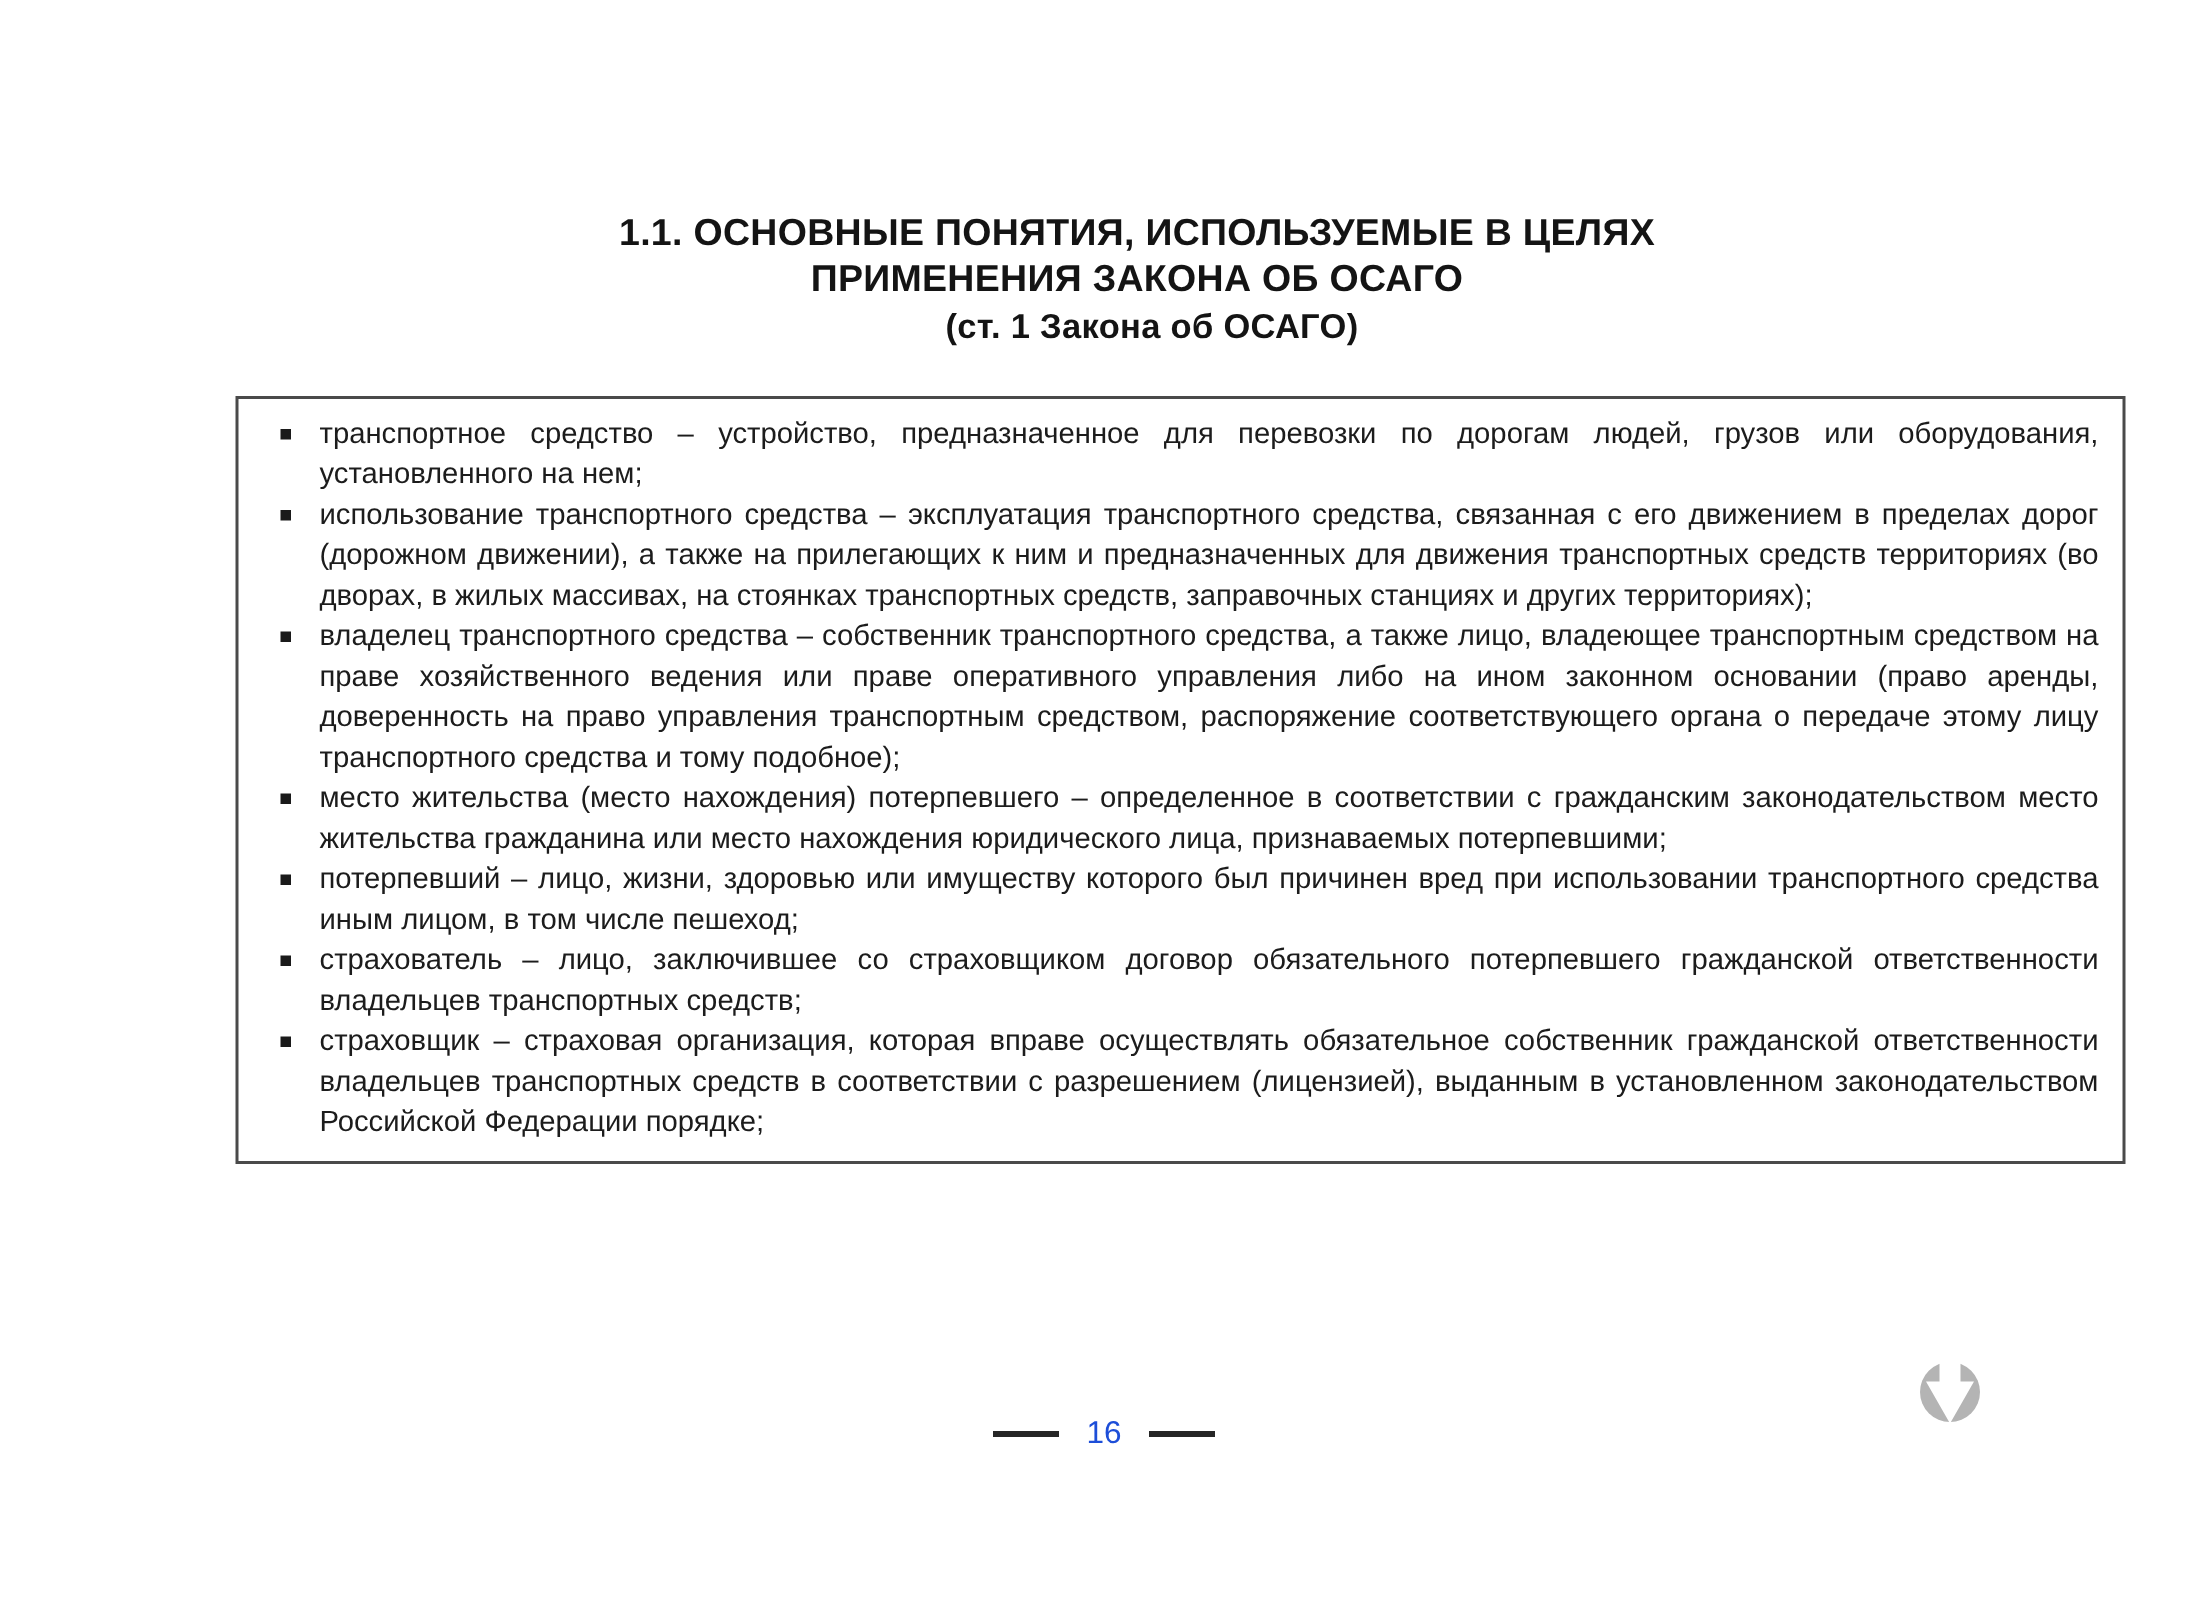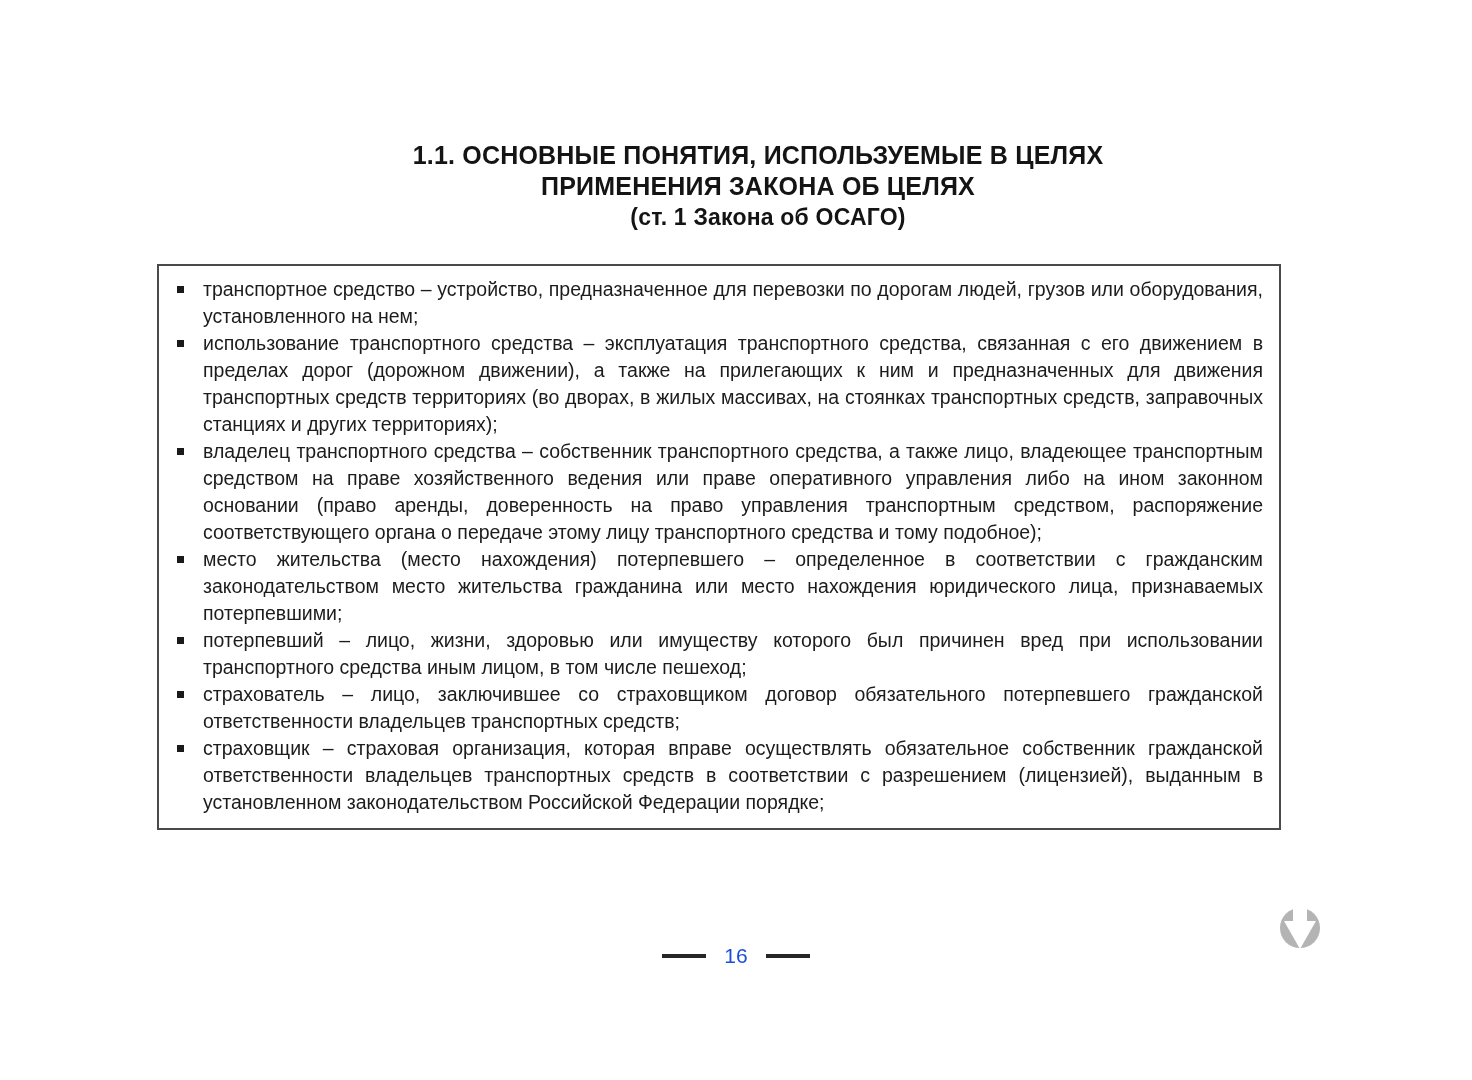--- a/index.html
+++ b/index.html
@@ -32,25 +32,25 @@
     letter-spacing: 0.2px;
   }
   .doc-title .title-line.sub {
     font-size: 23px;
     padding-left: 20px;
   }
   .definitions-box {
     position: absolute;
     left: 157px;
     top: 264px;
-    width: 1124px;
+    width: 1260px;
     box-sizing: border-box;
     border: 2px solid #4a4a4a;
     background: #ffffff;
-    padding: 10px 16px 12px 18px;
+    padding: 10px 16px 12px 28px;
   }
   .bullet-item {
     display: flex;
     align-items: flex-start;
   }
   .bullet-marker {
     flex: 0 0 auto;
     width: 7px;
     height: 7px;
     background: #1a1a1a;
@@ -93,21 +93,21 @@
     cursor: pointer;
   }
 </style>
 </head>
 <body>
 
 <div class="page">
 
   <div class="doc-title">
     <div class="title-line">1.1. ОСНОВНЫЕ ПОНЯТИЯ, ИСПОЛЬЗУЕМЫЕ В ЦЕЛЯХ</div>
-    <div class="title-line">ПРИМЕНЕНИЯ ЗАКОНА ОБ ЦЕЛЯХ</div>
+    <div class="title-line">ПРИМЕНЕНИЯ ЗАКОНА ОБ ОСАГО</div>
     <div class="title-line sub">(ст. 1 Закона об ОСАГО)</div>
   </div>
 
   <div class="definitions-box">
     <div class="bullet-item">
       <span class="bullet-marker"></span>
       <div class="bullet-text" lang="ru">транспортное средство – устройство, предназначенное для перевозки по дорогам людей, грузов или оборудования, установленного на нем;</div>
     </div>
     <div class="bullet-item">
       <span class="bullet-marker"></span>

